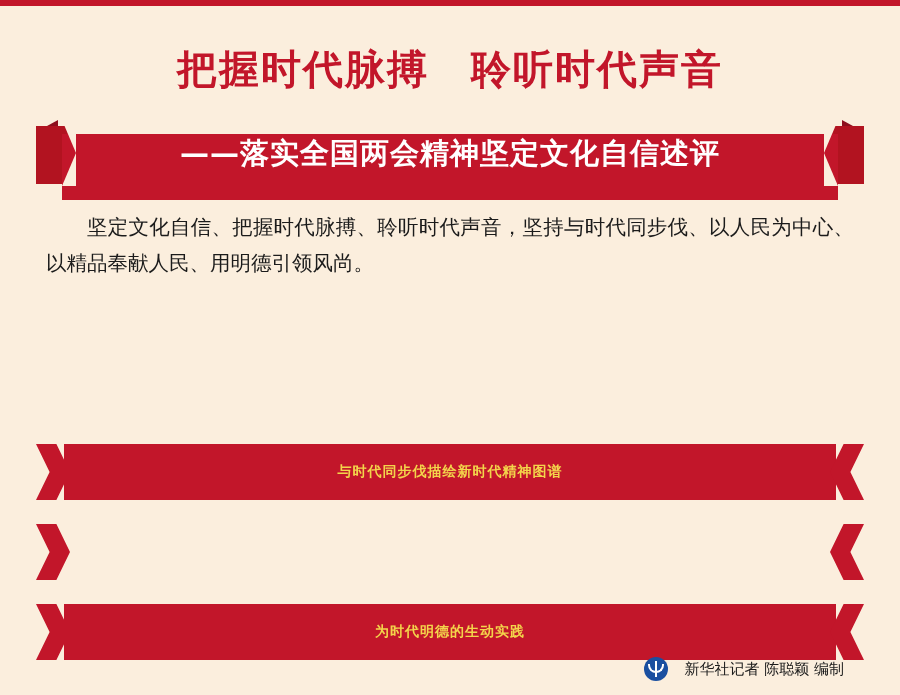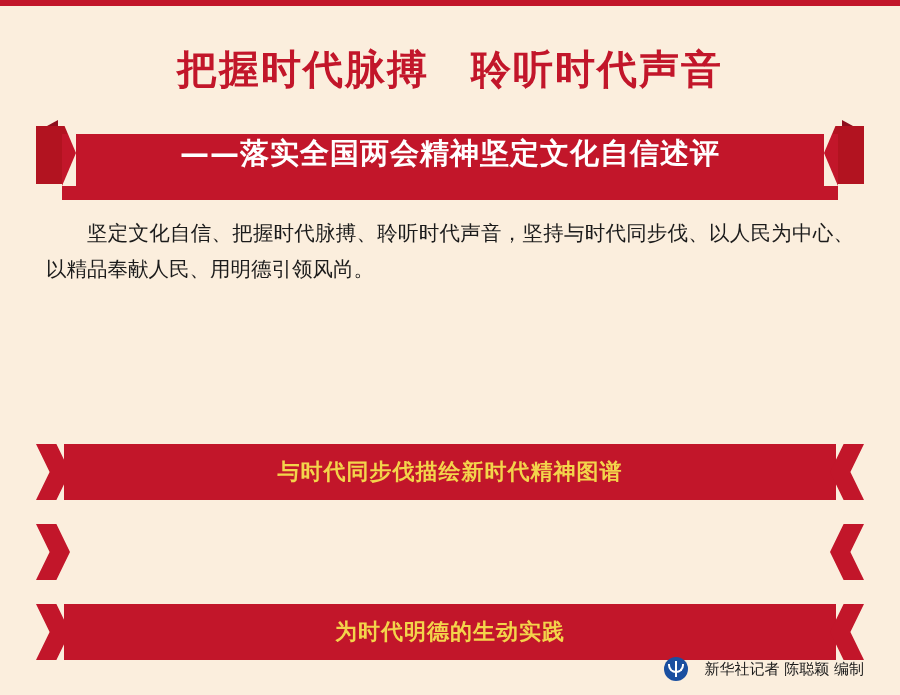--- a/index.html
+++ b/index.html
@@ -143,21 +143,21 @@
     left: 46px;
     width: 808px;
     color: #1b1b1b;
     font-size: 20.5px;
     line-height: 36px;
     font-family: "DejaVu Serif", "Liberation Serif", serif;
   }
   .para {
     text-indent: 2em;
     text-align: justify;
-    margin: 9px 0 6px 0;
+    margin: 3px 0 6px 0;
   }
   
   .bars {
     position: absolute;
     top: 438px;
     left: 0;
     width: 900px;
   }
   .bar-row {
     position: relative;
@@ -188,30 +188,30 @@
     right: 64px;
     top: 0;
     height: 56px;
     background: #c2162a;
     display: flex;
     align-items: center;
     justify-content: center;
   }
   .bar-text {
     color: #f3d44b;
-    font-size: 22px;
+    font-size: 14px;
     font-weight: bold;
     letter-spacing: 1px;
     font-family: "DejaVu Serif", "Liberation Serif", serif;
   }
   
   .footer {
     position: absolute;
     bottom: 14px;
-    right: 36px;
+    right: 56px;
     display: flex;
     align-items: center;
     gap: 16px;
     text-align: center;
   }
   .logo-circle {
     width: 24px;
     height: 24px;
     border-radius: 50%;
     background: #1a4fa0;

